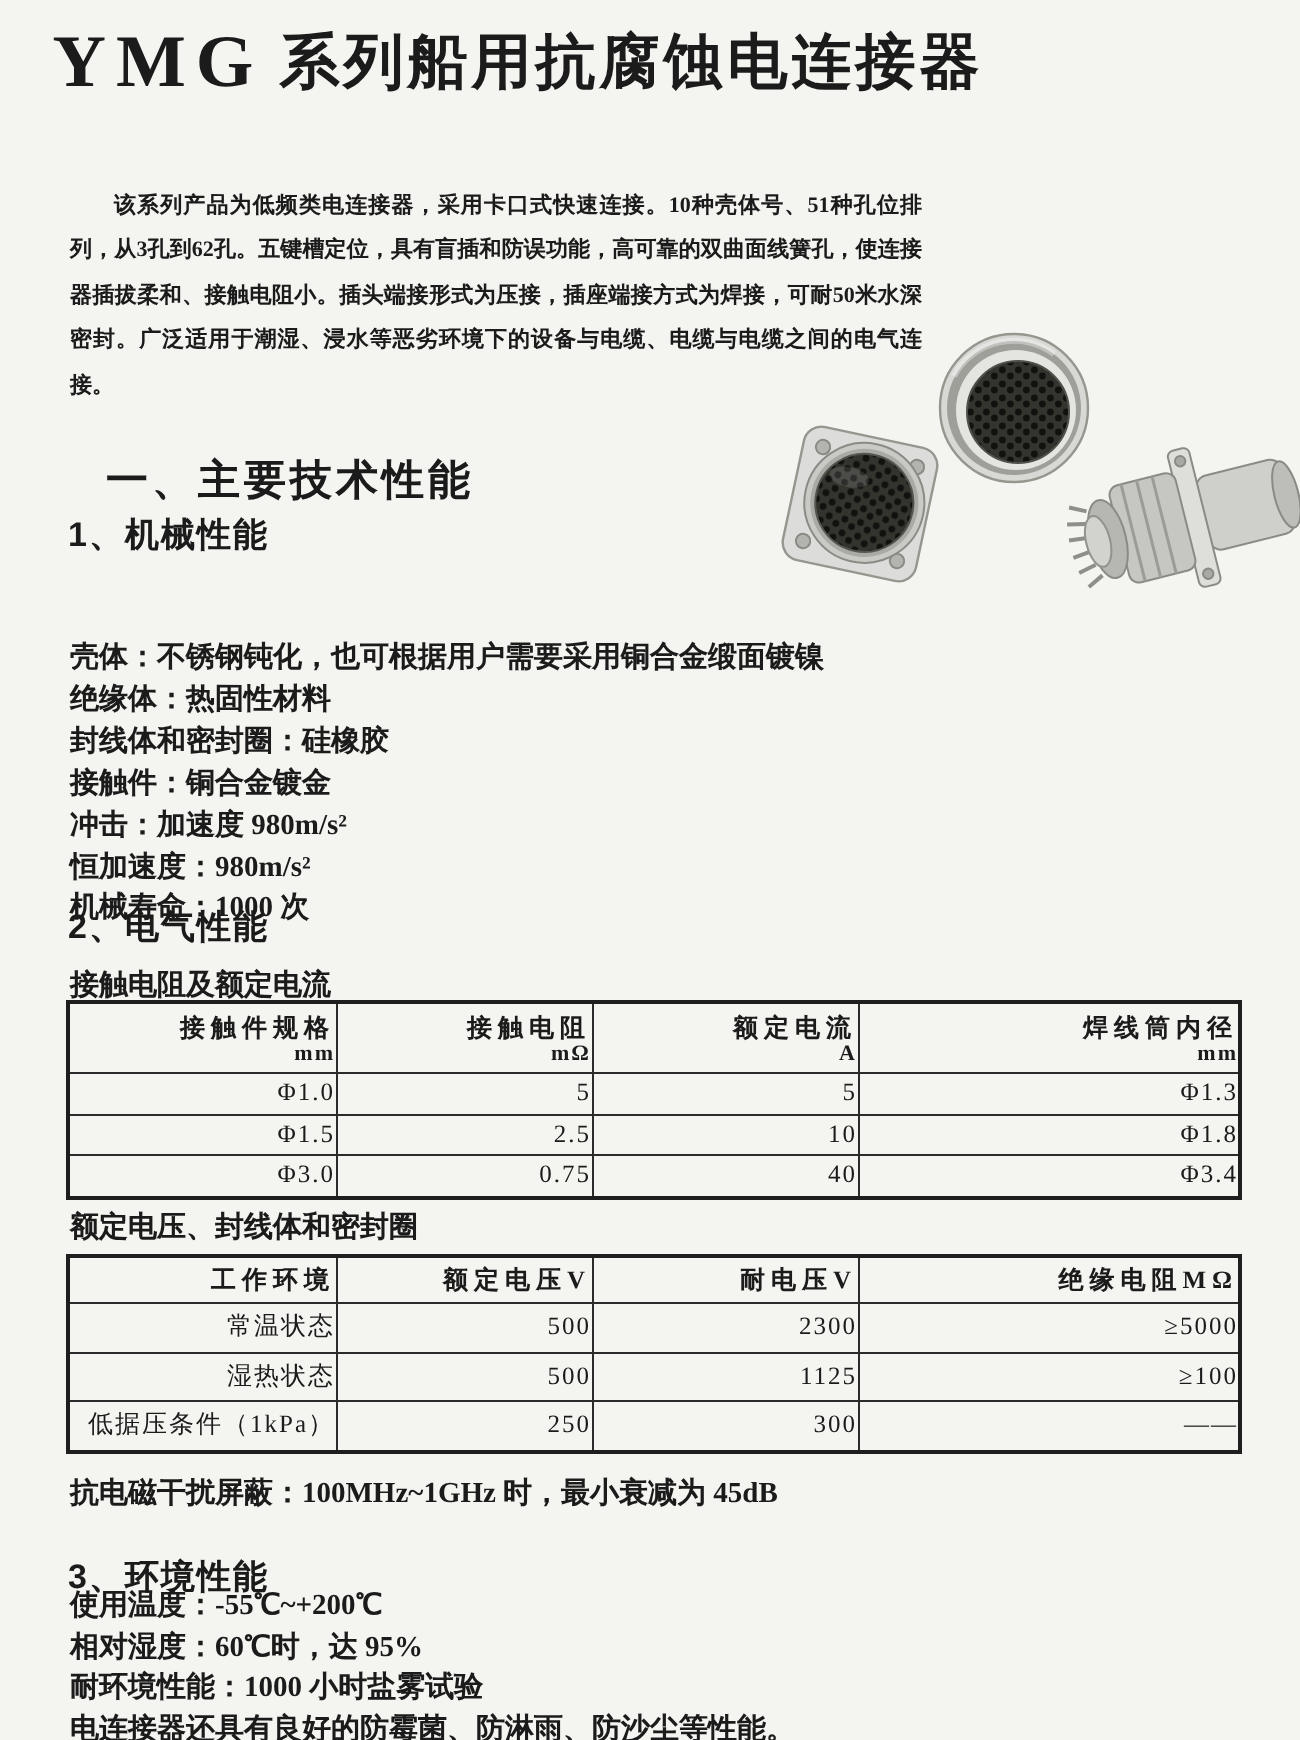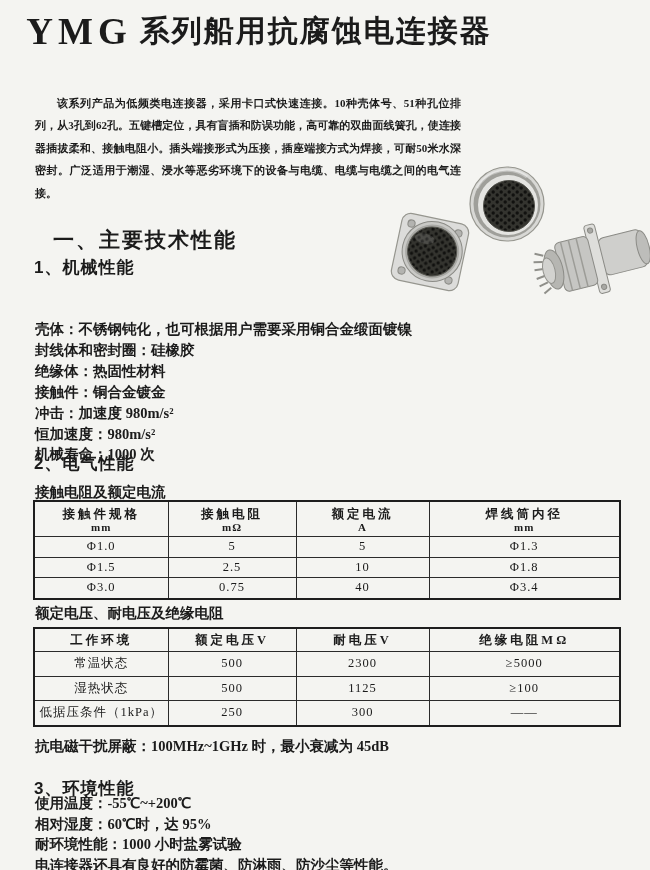--- a/index.html
+++ b/index.html
@@ -42,21 +42,21 @@
   .h-env{top:777px;}
   .spec-list{position:absolute;left:35px;font-weight:bold;font-size:14.5px;}
   .mech-list{top:279px;line-height:20.9px;width:560px;margin-top:40px;}
   .env-list{top:793px;line-height:20.6px;width:560px;}
   .caption{position:absolute;left:35px;font-weight:bold;font-size:14.5px;}
   .cap-t1{top:483px;}
   .cap-t2{top:604px;}
   .cap-emi{top:737px;}
   table.spec{
     position:absolute;left:33px;width:586px;
-    border-collapse:collapse;table-layout:fixed;text-align:center;
+    border-collapse:collapse;table-layout:fixed;text-align:right;
     font-size:12.5px;border:2px solid #1e1e1e;
   }
   .t1{top:500px;}
   .t2{top:627px;}
   table.spec th,table.spec td{border:1px solid #2b2b2b;padding:0;}
   table.spec th{font-weight:bold;letter-spacing:3px;}
   .t1 th{height:34px;}
   .t1 td{height:19.5px;}
   .t2 th{height:22px;letter-spacing:2px;}
   .t2 td{height:23.5px;}
@@ -125,22 +125,22 @@
       </g>
       <ellipse cx="-36" cy="0" rx="6" ry="13" fill="#d2d2cf" stroke="#93938e"></ellipse>
     </g>
   </svg>
 
   <div class="h-main" data-name="section-heading-main">一、主要技术性能</div>
 
   <div class="h-sub h-mech" data-name="section-heading-mechanical">1、机械性能</div>
   <div class="spec-list mech-list" data-name="mechanical-spec-list">
     <div data-name="spec-line">壳体：不锈钢钝化，也可根据用户需要采用铜合金缎面镀镍</div>
+    <div data-name="spec-line">绝缘体：热固性材料</div>
     <div data-name="spec-line">封线体和密封圈：硅橡胶</div>
-    <div data-name="spec-line">绝缘体：热固性材料</div>
     <div data-name="spec-line">接触件：铜合金镀金</div>
     <div data-name="spec-line">冲击：加速度 980m/s²</div>
     <div data-name="spec-line">恒加速度：980m/s²</div>
     <div data-name="spec-line">机械寿命：1000 次</div>
   </div>
 
   <div class="h-sub h-elec" data-name="section-heading-electrical">2、电气性能</div>
   <div class="caption cap-t1" data-name="table1-caption">接触电阻及额定电流</div>
 
   <table class="spec t1" data-name="contact-resistance-table">
@@ -183,21 +183,21 @@
     </tr>
     <tr data-name="table-row">
       <td data-name="table-cell">Φ3.0</td>
       <td data-name="table-cell">0.75</td>
       <td data-name="table-cell">40</td>
       <td data-name="table-cell">Φ3.4</td>
     </tr>
   </tbody>
     </table>
 
-  <div class="caption cap-t2" data-name="table2-caption">额定电压、耐电压及绝缘电阻</div>
+  <div class="caption cap-t2" data-name="table2-caption">额定电压、封线体和密封圈</div>
 
   <table class="spec t2" data-name="voltage-insulation-table">
     <colgroup>
         <col style="width:134px">
         <col style="width:128px">
         <col style="width:133px">
         <col style="width:191px">
       </colgroup>
     <tbody>
         <tr data-name="table-header-row">

